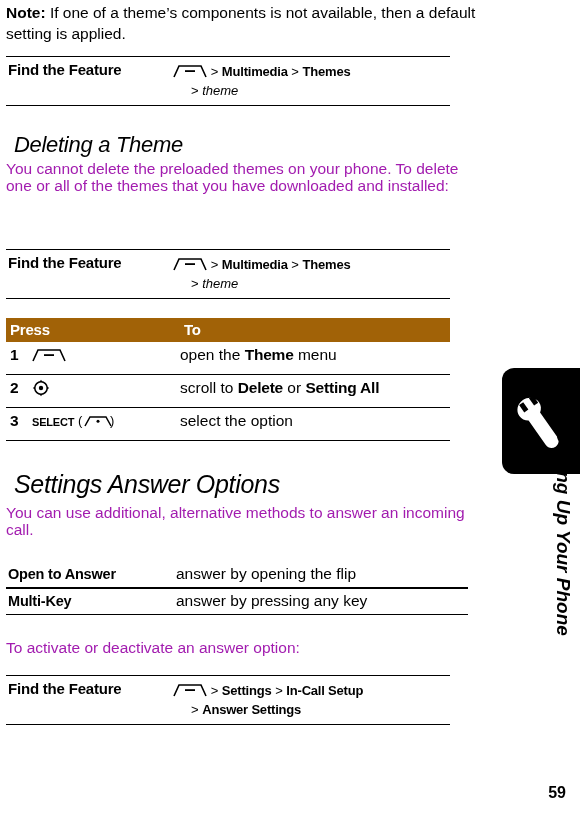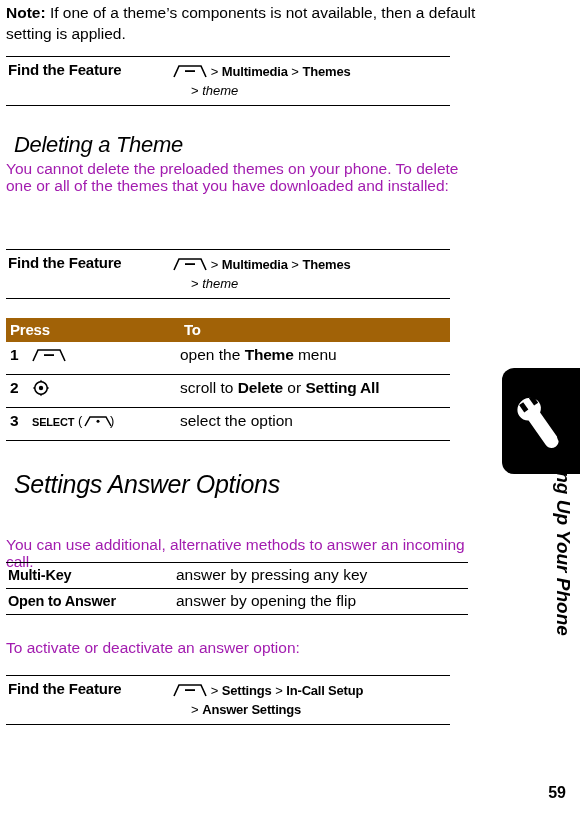--- a/index.html
+++ b/index.html
@@ -307,30 +307,30 @@
             <text x="33" y="11" font-family="Liberation Sans, sans-serif" font-size="13">)</text>
           </svg>
         </span>
       </td>
       <td class="to-cell"><span>select the option</span></td>
     </tr>
   </tbody>
     </table>
 
   <h2 class="section big" style="position:absolute; left:6px; top:462px;">Settings Answer Options</h2>
-  <p class="body-text" style="position:absolute; left:6px; top:536px; width:470px;">You can use additional, alternative methods to answer an incoming call.</p>
+  <p class="body-text" style="position:absolute; left:6px; top:504px; width:470px;">You can use additional, alternative methods to answer an incoming call.</p>
 
   <div class="optlist" style="top:562px;">
+    <div class="optrow">
+      <div class="optname">Open to Answer</div>
+      <div class="optdesc">answer by opening the flip</div>
+    </div>
     <div class="optrow first">
       <div class="optname">Multi-Key</div>
       <div class="optdesc">answer by pressing any key</div>
-    </div>
-    <div class="optrow">
-      <div class="optname">Open to Answer</div>
-      <div class="optdesc">answer by opening the flip</div>
     </div>
   </div>
 
   <p class="body-text" style="position:absolute; left:6px; top:639px; width:470px;">To activate or deactivate an answer option:</p>
 
   <div class="ftf" style="top:675px;">
     <div class="ftf-inner">
       <div class="ftf-label">Find the Feature</div>
       <div class="ftf-path">
         <span class="menukey">

